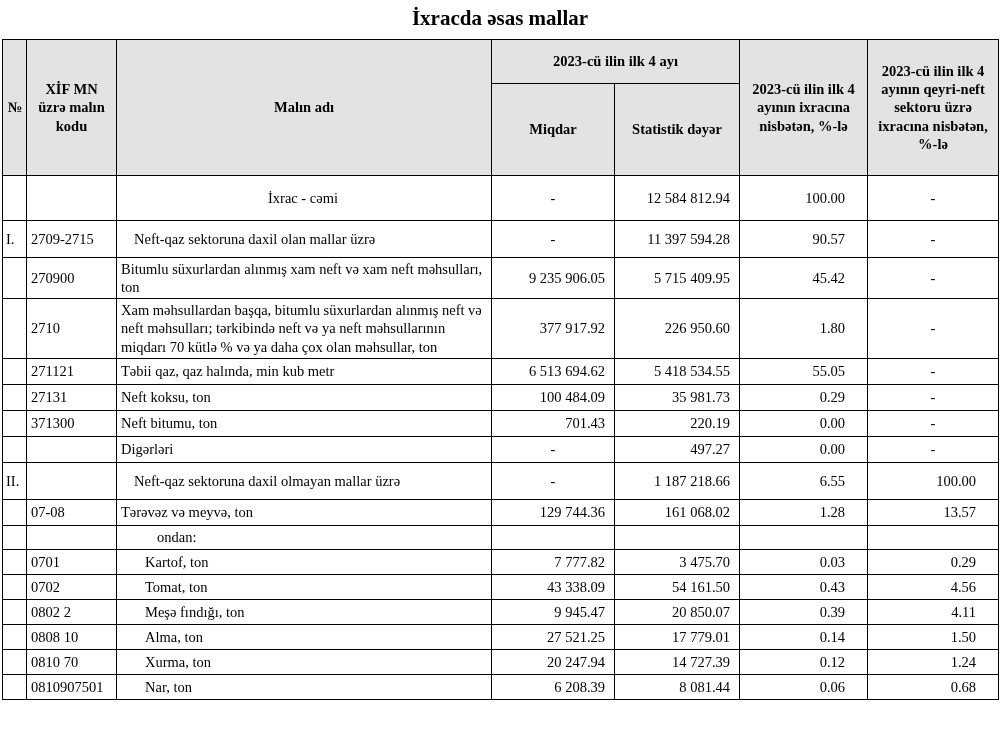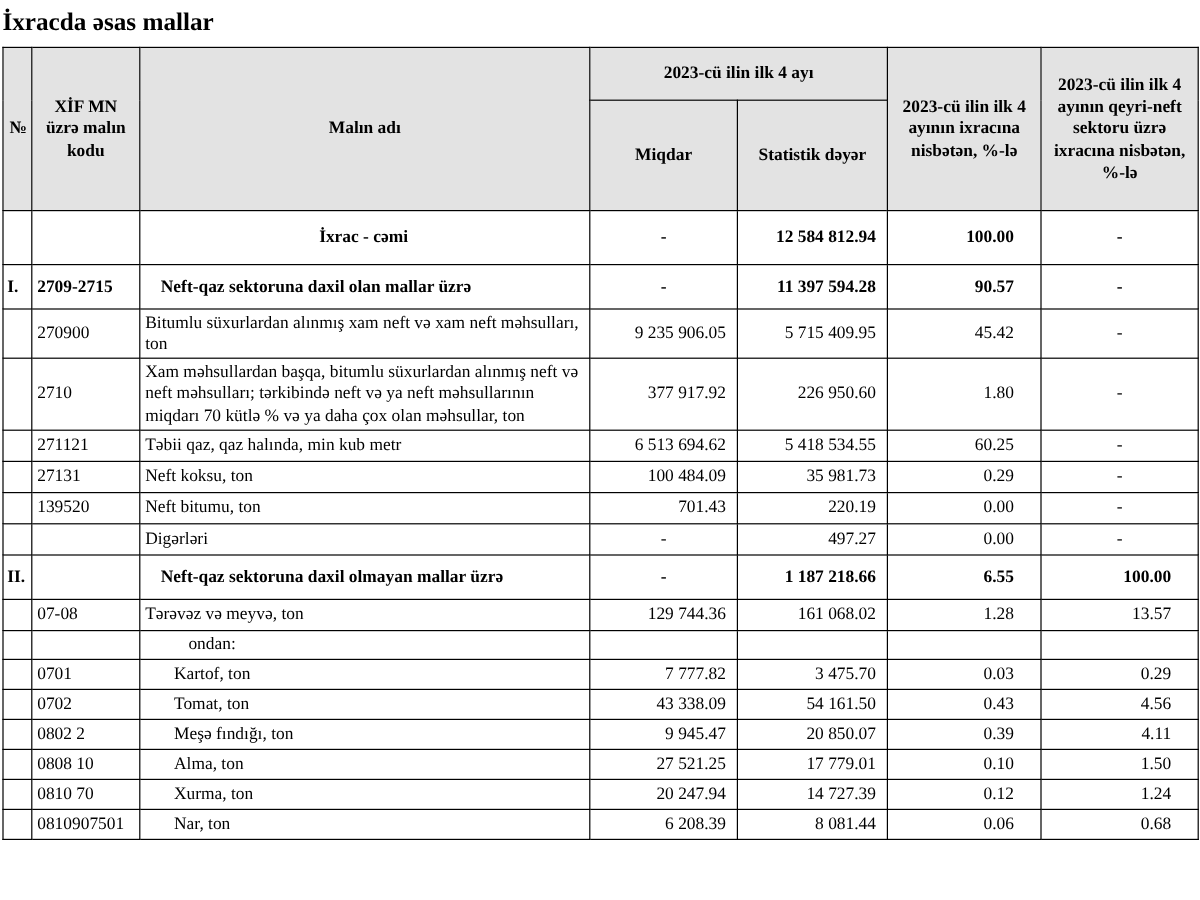--- a/index.html
+++ b/index.html
@@ -7,20 +7,21 @@
     padding: 0;
     width: 1000px;
     height: 750px;
     background: #ffffff;
     color: #000000;
     font-family: "Liberation Serif", serif;
     overflow: hidden;
   }
   .page { padding: 2px 2px 0 2px; }
   .title {
+    text-align: center;
     font-weight: bold;
     font-size: 21px;
     margin: 4px 0 8px 0;
   }
   .note {
     text-align: right;
     font-size: 14.5px;
     margin: 0 10px 6px 0;
   }
   table {
@@ -48,21 +49,21 @@
   tbody td.col-code { text-align: left; padding-left: 4px; }
   tbody td.col-name { text-align: left; padding-left: 4px; padding-right: 6px; }
   tbody td.num { text-align: right; padding-right: 9px; }
   tbody td.col-share.num, tbody td.col-share-nonoil.num { padding-right: 22px; }
   tbody td.dash { text-align: center; }
   tr.row-total { height: 45px; }
   tr.row-section { height: 37px; }
   tr.row-item { height: 26px; }
   tr.row-subitem { height: 25px; }
   tr.row-label { height: 24px; }
-  tr.row-total td, tr.row-section td { font-weight: bold; }
+  tr.row-total td, tr.row-section td { font-weight: normal; }
   tr.row-total td.col-name { text-align: center; padding-left: 4px; }
   tr.row-section td.col-name { padding-left: 17px; }
   tr.row-subitem td.col-name { padding-left: 28px; }
   tr.row-label td.col-name { padding-left: 40px; }
 </style>
 </head>
 <body>
 
 <div class="page">
   <div class="title">İxracda əsas mallar</div>
@@ -127,35 +128,35 @@
           <td class="col-value num">226 950.60</td>
           <td class="col-share num">1.80</td>
           <td class="col-share-nonoil dash">-</td>
         </tr>
         <tr class="row-item">
           <td class="col-no"></td>
           <td class="col-code">271121</td>
           <td class="col-name">Təbii qaz, qaz halında, min kub metr</td>
           <td class="col-qty num">6 513 694.62</td>
           <td class="col-value num">5 418 534.55</td>
-          <td class="col-share num">60.25</td>
+          <td class="col-share num">55.05</td>
           <td class="col-share-nonoil dash">-</td>
         </tr>
         <tr class="row-item">
           <td class="col-no"></td>
           <td class="col-code">27131</td>
           <td class="col-name">Neft koksu, ton</td>
           <td class="col-qty num">100 484.09</td>
           <td class="col-value num">35 981.73</td>
           <td class="col-share num">0.29</td>
           <td class="col-share-nonoil dash">-</td>
         </tr>
         <tr class="row-item">
           <td class="col-no"></td>
-          <td class="col-code">139520</td>
+          <td class="col-code">371300</td>
           <td class="col-name">Neft bitumu, ton</td>
           <td class="col-qty num">701.43</td>
           <td class="col-value num">220.19</td>
           <td class="col-share num">0.00</td>
           <td class="col-share-nonoil dash">-</td>
         </tr>
         <tr class="row-item">
           <td class="col-no"></td>
           <td class="col-code"></td>
           <td class="col-name">Digərləri</td>
@@ -217,21 +218,21 @@
           <td class="col-value num">20 850.07</td>
           <td class="col-share num">0.39</td>
           <td class="col-share-nonoil num">4.11</td>
         </tr>
         <tr class="row-subitem">
           <td class="col-no"></td>
           <td class="col-code">0808 10</td>
           <td class="col-name">Alma, ton</td>
           <td class="col-qty num">27 521.25</td>
           <td class="col-value num">17 779.01</td>
-          <td class="col-share num">0.10</td>
+          <td class="col-share num">0.14</td>
           <td class="col-share-nonoil num">1.50</td>
         </tr>
         <tr class="row-subitem">
           <td class="col-no"></td>
           <td class="col-code">0810 70</td>
           <td class="col-name">Xurma, ton</td>
           <td class="col-qty num">20 247.94</td>
           <td class="col-value num">14 727.39</td>
           <td class="col-share num">0.12</td>
           <td class="col-share-nonoil num">1.24</td>

